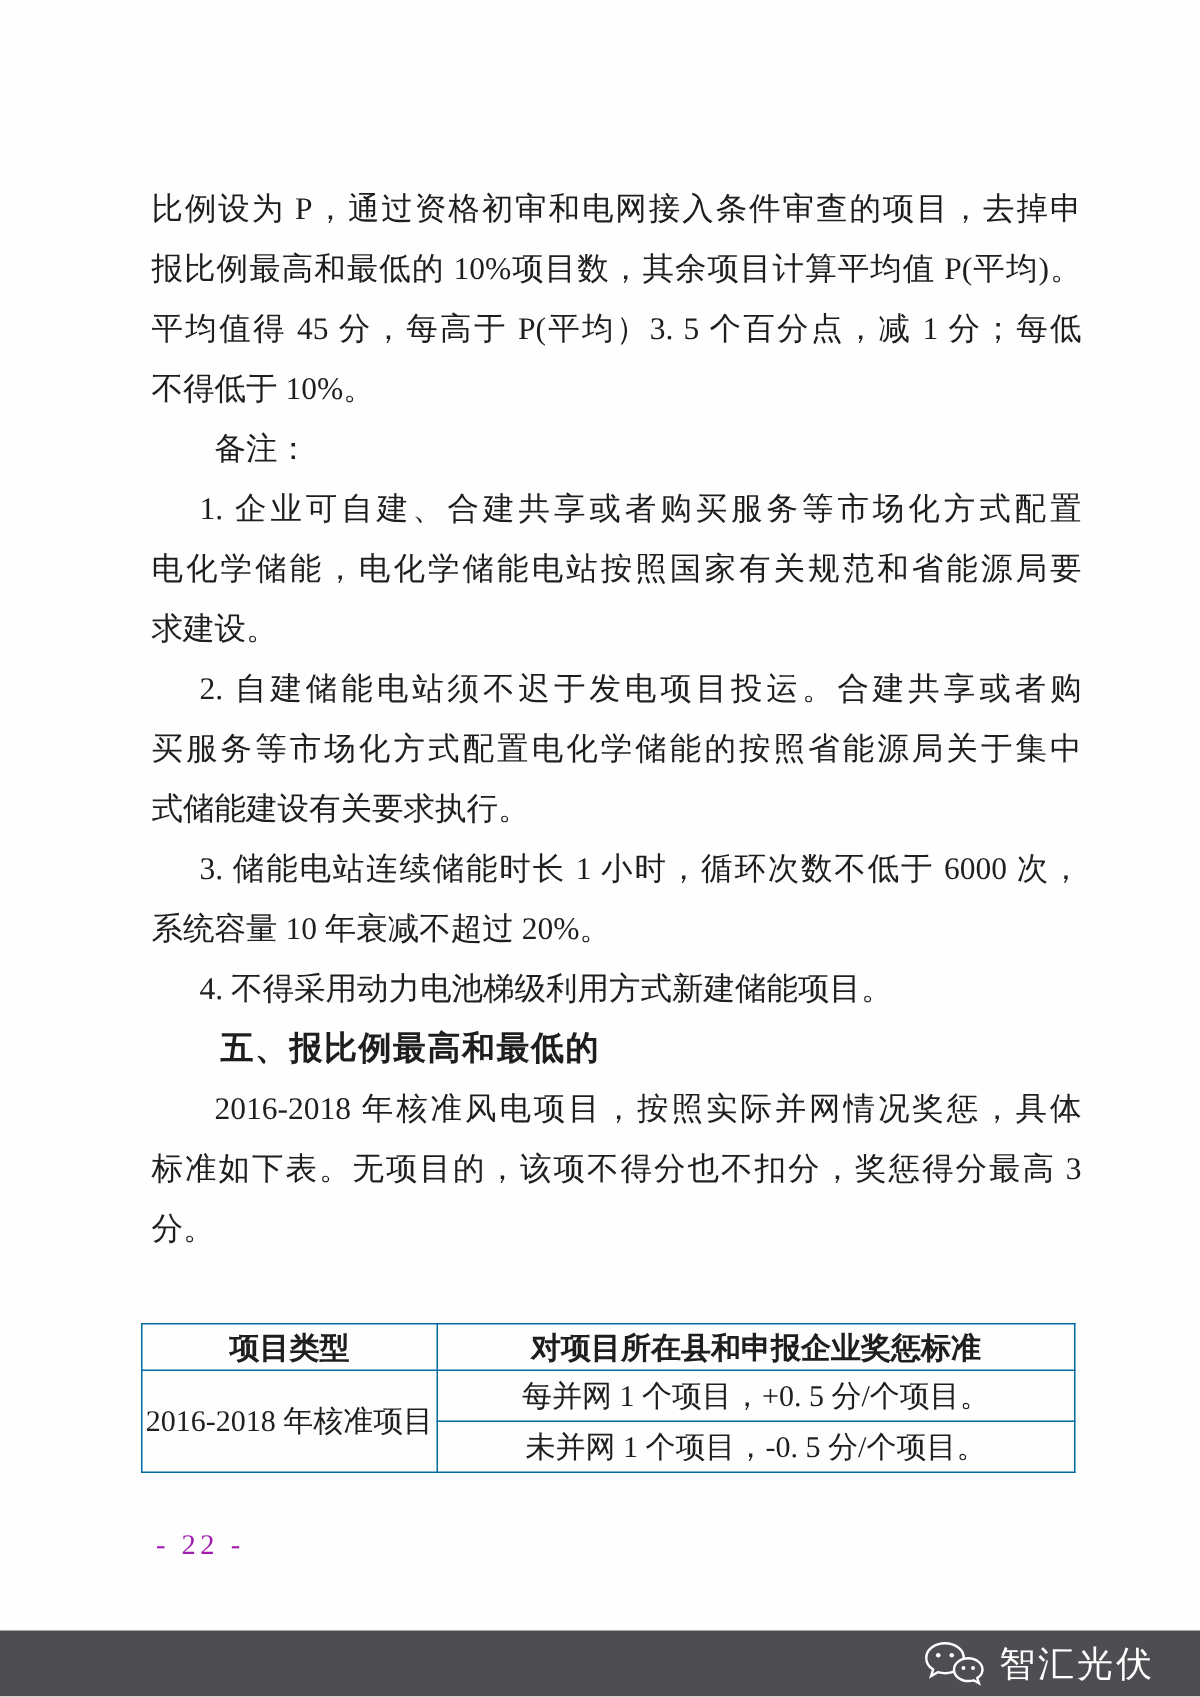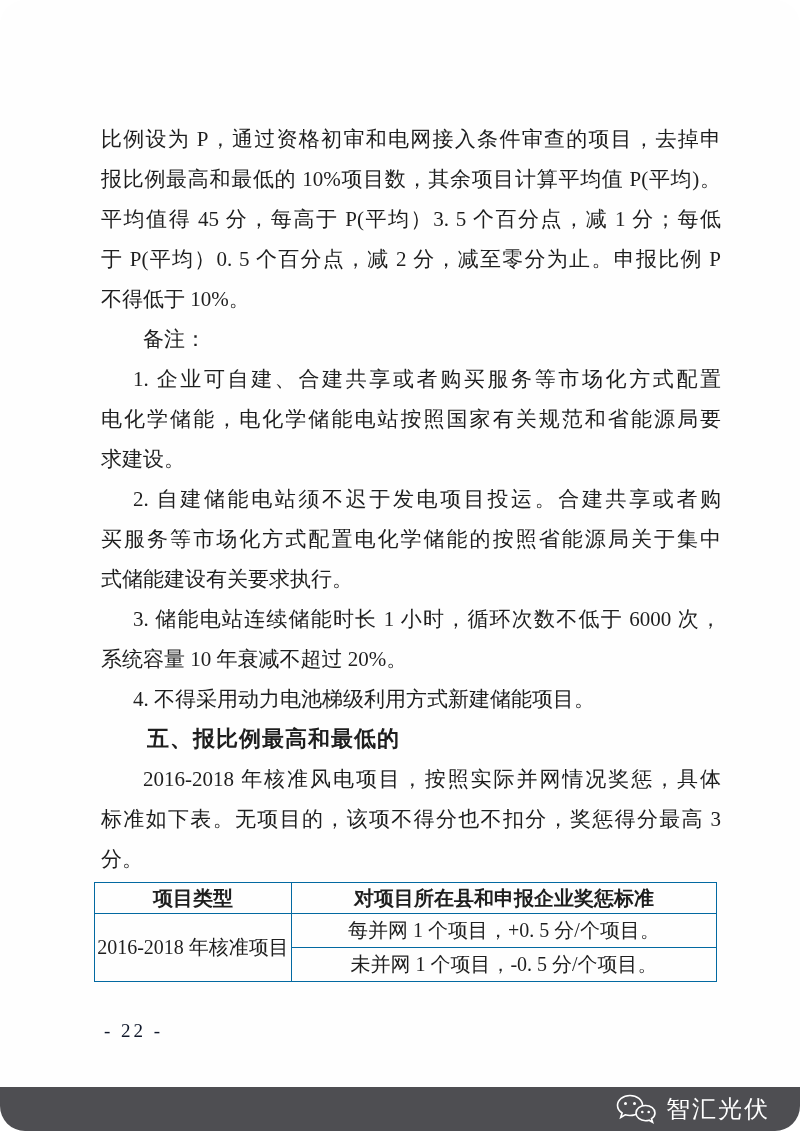--- a/index.html
+++ b/index.html
@@ -3,21 +3,20 @@
 <meta charset="utf-8">
 <style>
   html,body{margin:0;padding:0;}
   .page{
     position:relative;
     width:800px;height:1131px;
     background:#fefefe;
     overflow:hidden;
     font-family:"Liberation Serif","DejaVu Serif",serif;
     color:#1e1e1e;
-    border-radius:25px;
   }
   .textblock{
     position:absolute;
     left:101px;top:119px;width:620px;
   }
   .tl{
     height:40px;line-height:40px;
     font-size:21px;
     text-align:justify;
     white-space:normal;
@@ -48,21 +47,21 @@
     padding:0;
   }
   .doc-table th{ height:30px; font-weight:bold; }
   .doc-table td{ height:33px; }
   .col-type{ width:196px; }
   .pageno{
     position:absolute;
     left:104px;top:1020px;
     font-size:19px;
     letter-spacing:3px;
-    color:#0f172a;
+    color:#a21caf;
   }
   .brandbar{
     position:absolute;
     left:0;bottom:0;
     width:800px;height:44px;
     background:#4e4e52;
     display:flex;
     align-items:center;
     justify-content:flex-end;
     padding-right:30px;
@@ -80,21 +79,20 @@
 </style>
 </head>
 <body>
 
 <div class="page">
 
   <div class="textblock">
     <div class="tl fill">比例设为 P，通过资格初审和电网接入条件审查的项目，去掉申</div>
     <div class="tl fill">报比例最高和最低的 10%项目数，其余项目计算平均值 P(平均)。</div>
     <div class="tl fill">平均值得 45 分，每高于 P(平均）3. 5 个百分点，减 1 分；每低</div>
-    <div class="tl fill">于 P(平均）0. 5 个百分点，减 2 分，减至零分为止。申报比例 P</div>
     <div class="tl last">不得低于 10%。</div>
 
     <div class="tl last ind2">备注：</div>
 
     <div class="tl fill ind15">1. 企业可自建、合建共享或者购买服务等市场化方式配置</div>
     <div class="tl fill">电化学储能，电化学储能电站按照国家有关规范和省能源局要</div>
     <div class="tl last">求建设。</div>
 
     <div class="tl fill ind15">2. 自建储能电站须不迟于发电项目投运。合建共享或者购</div>
     <div class="tl fill">买服务等市场化方式配置电化学储能的按照省能源局关于集中</div>

